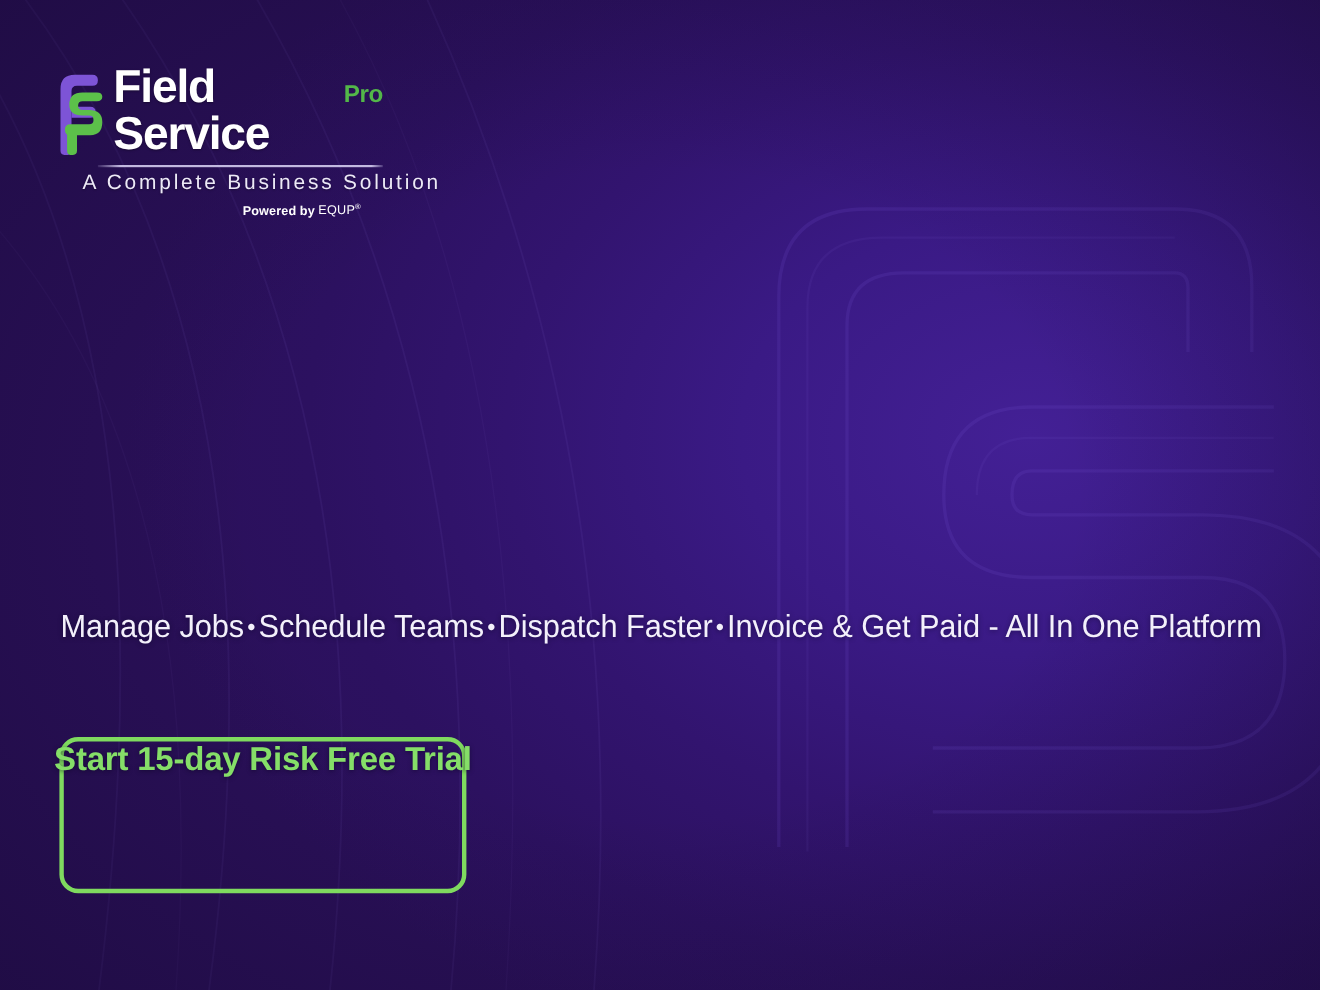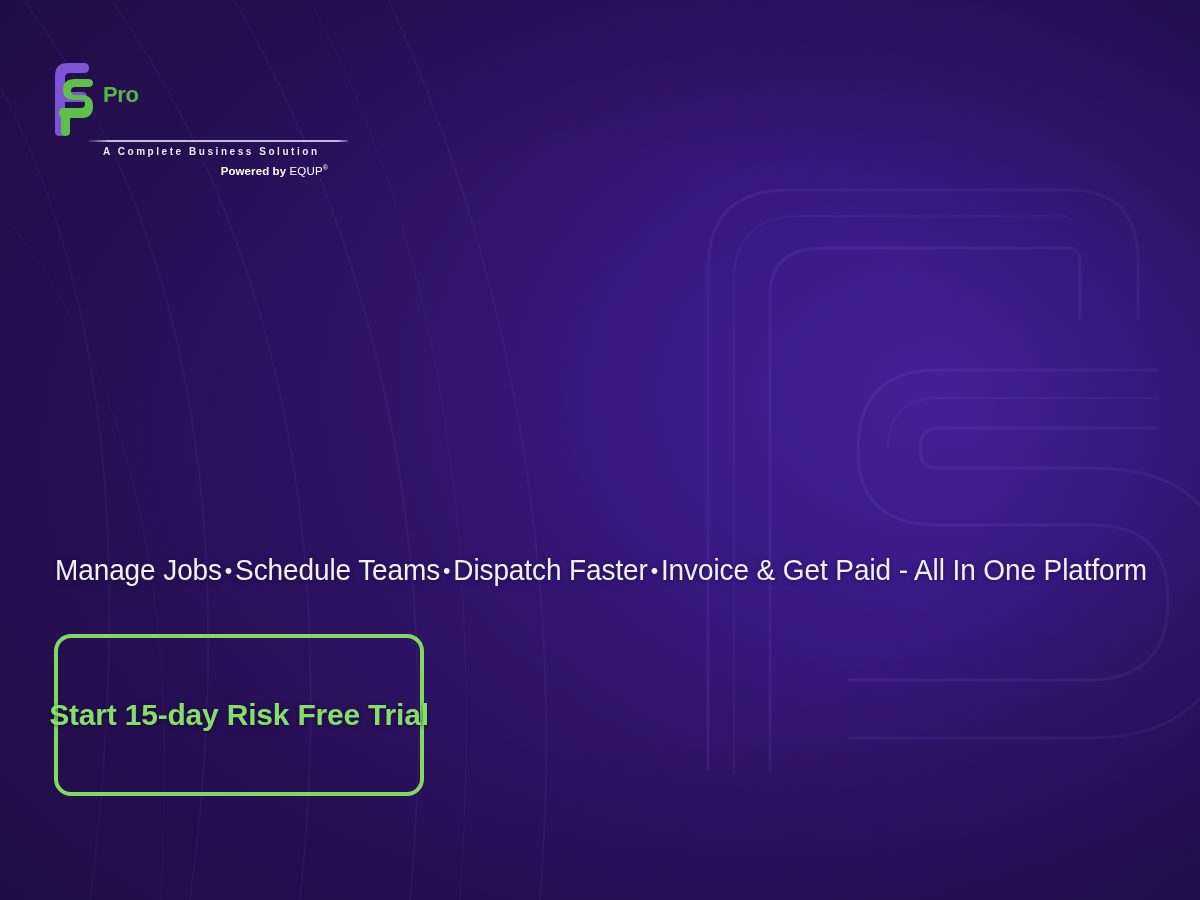--- a/index.html
+++ b/index.html
@@ -89,23 +89,23 @@
     color: #53b749;
     letter-spacing: -0.4px;
     line-height: 1;
   }
   .logo-divider {
     height: 2px;
     margin: 4px 0 4px 41px;
     background: linear-gradient(90deg, rgba(190,180,225,0.15) 0%, rgba(208,200,236,0.92) 8%, rgba(208,200,236,0.92) 96%, rgba(190,180,225,0.25) 100%);
   }
   .logo-tagline {
-    margin-left: 55px;
-    font-size: 10px;
-    font-weight: bold;
+    margin-left: 27px;
+    font-size: 19px;
+    font-weight: normal;
     color: #ece9f6;
     letter-spacing: 2.55px;
     white-space: nowrap;
     text-shadow: 0 1px 2px rgba(0,0,0,0.3);
   }
   .logo-powered {
     margin-top: 7px;
     margin-left: 41px;
     text-align: right;
     width: 239px;
@@ -153,29 +153,28 @@
   .subheadline .sep {
     font-size: 22px;
     vertical-align: 2px;
     padding: 0 3px;
   }
 
   
   .cta-button {
     position: absolute;
     left: 54px;
-    top: 634px;
+    top: 670px;
     width: 370px;
-    height: 162px;
+    height: 142px;
     box-sizing: border-box;
     border: 4px solid #7fda5f;
     border-radius: 17px;
     background: transparent;
     display: flex;
-    align-items: center;
     justify-content: center;
     cursor: pointer;
     padding: 0;
   }
   .cta-label {
     font-size: 30px;
     font-weight: bold;
     color: #85de68;
     letter-spacing: -0.2px;
     white-space: nowrap;
@@ -227,20 +226,21 @@
       <svg class="logo-mark" viewBox="0 0 46 78" aria-hidden="true">
 
         <path d="M7 74 L7 18 Q7 5 20 5 L36 5 Q41 5 41 10 Q41 15 36 15 L22 15 Q17 15 17 20 L17 74 Q17 78 12 78 Q7 78 7 74 Z" fill="#7d54d6"></path>
         <path d="M17 34 L34 34 Q39 34 39 39 Q39 44 34 44 L17 44 Z" fill="#7d54d6"></path>
 
         <path d="M40 21 L27 21 Q15 21 15 32 Q15 42 27 42 L33 42 Q37 42 37 46 Q37 50 33 50 L16 50 Q11 50 11 55 Q11 60 16 60 L34 60 Q45 60 45 48 Q45 37 33 37 L27 37 Q23 37 23 33 Q23 29 27 29 L40 29 Q45 29 45 25 Q45 21 40 21 Z" fill="#5cc04a"></path>
         <path d="M22 58 L22 74 Q22 78 17 78 Q13 78 13 74 L13 58 Z" fill="#5cc04a"></path>
       </svg>
 
       <div class="logo-wordmark">
+        <span class="logo-word-main">Field Service</span>
         <span class="logo-word-pro">Pro</span>
       </div>
     </div>
 
     <div class="logo-divider"></div>
 
     <div class="logo-tagline">A Complete Business Solution</div>
 
     <div class="logo-powered">
       <span class="pw-label">Powered by</span>

